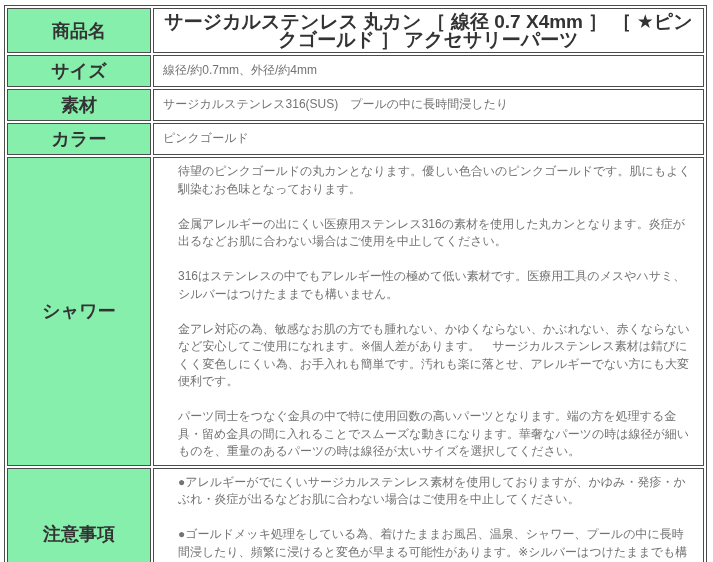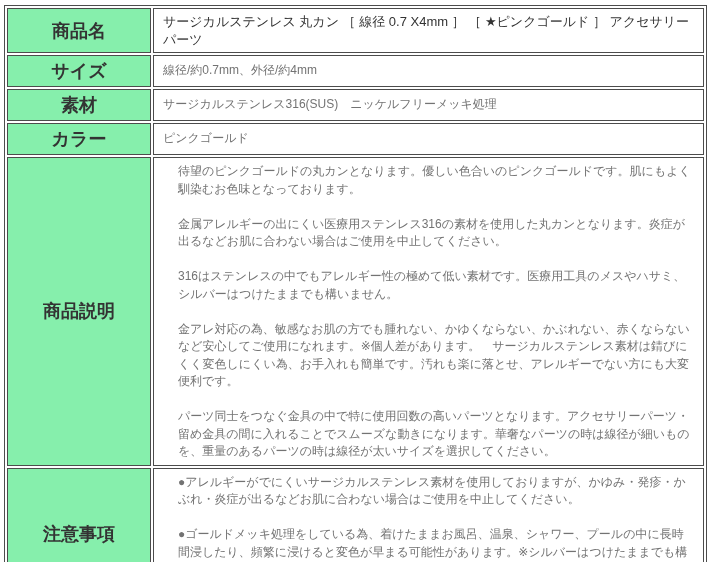--- a/index.html
+++ b/index.html
@@ -34,23 +34,24 @@
     border: 1px solid #4c4c4c;
     color: #737373;
     font-size: 12px;
     line-height: 17.5px;
     padding: 4px 9px;
     vertical-align: middle;
     overflow: hidden;
   }
   tr.r-title { height: 30px; }
   tr.r-title td {
-    font-weight: normal;
+    font-weight: bold;
     color: #333333;
-    font-size: 13px;
+    font-size: 19px;
+    text-align: center;
   }
   tr.r-size { height: 27px; }
   tr.r-material { height: 27px; }
   tr.r-color { height: 26px; margin-top: 9px; }
   tr.multi td {
     vertical-align: top;
     padding-top: 5px;
     padding-left: 24px;
   }
   tr.r-notes td { padding-bottom: 20px; }
@@ -65,34 +66,34 @@
     <tr class="r-title">
       <th>商品名</th>
       <td>サージカルステンレス 丸カン ［ 線径 0.7 X4mm ］ ［ ★ピンクゴールド ］ アクセサリーパーツ</td>
     </tr>
     <tr class="r-size">
       <th>サイズ</th>
       <td>線径/約0.7mm、外径/約4mm</td>
     </tr>
     <tr class="r-material">
       <th>素材</th>
-      <td>サージカルステンレス316(SUS)　ニッケルフリーメッキ処理</td>
+      <td>サージカルステンレス316(SUS)　プールの中に長時間浸したり</td>
     </tr>
     <tr class="r-color">
       <th>カラー</th>
       <td>ピンクゴールド</td>
     </tr>
     <tr class="multi r-description">
-      <th>商品説明</th>
+      <th>シャワー</th>
       <td>
         <p>待望のピンクゴールドの丸カンとなります。優しい色合いのピンクゴールドです。肌にもよく馴染むお色味となっております。</p>
         <p>金属アレルギーの出にくい医療用ステンレス316の素材を使用した丸カンとなります。炎症が出るなどお肌に合わない場合はご使用を中止してください。</p>
         <p>316はステンレスの中でもアレルギー性の極めて低い素材です。医療用工具のメスやハサミ、シルバーはつけたままでも構いません。</p>
         <p>金アレ対応の為、敏感なお肌の方でも腫れない、かゆくならない、かぶれない、赤くならないなど安心してご使用になれます。※個人差があります。　サージカルステンレス素材は錆びにくく変色しにくい為、お手入れも簡単です。汚れも楽に落とせ、アレルギーでない方にも大変便利です。</p>
-        <p>パーツ同士をつなぐ金具の中で特に使用回数の高いパーツとなります。アクセサリーパーツ・留め金具の間に入れることでスムーズな動きになります。華奢なパーツの時は線径が細いものを、重量のあるパーツの時は線径が太いサイズを選択してください。</p>
+        <p>パーツ同士をつなぐ金具の中で特に使用回数の高いパーツとなります。端の方を処理する金具・留め金具の間に入れることでスムーズな動きになります。華奢なパーツの時は線径が細いものを、重量のあるパーツの時は線径が太いサイズを選択してください。</p>
       </td>
     </tr>
     <tr class="multi r-notes">
       <th>注意事項</th>
       <td>
         <p>●アレルギーがでにくいサージカルステンレス素材を使用しておりますが、かゆみ・発疹・かぶれ・炎症が出るなどお肌に合わない場合はご使用を中止してください。</p>
         <p>●ゴールドメッキ処理をしている為、着けたままお風呂、温泉、シャワー、プールの中に長時間浸したり、頻繁に浸けると変色が早まる可能性があります。※シルバーはつけたままでも構いません。上がった際にはタオルなどで水分を十分に拭き取ってください。</p>
       </td>
     </tr>
 

